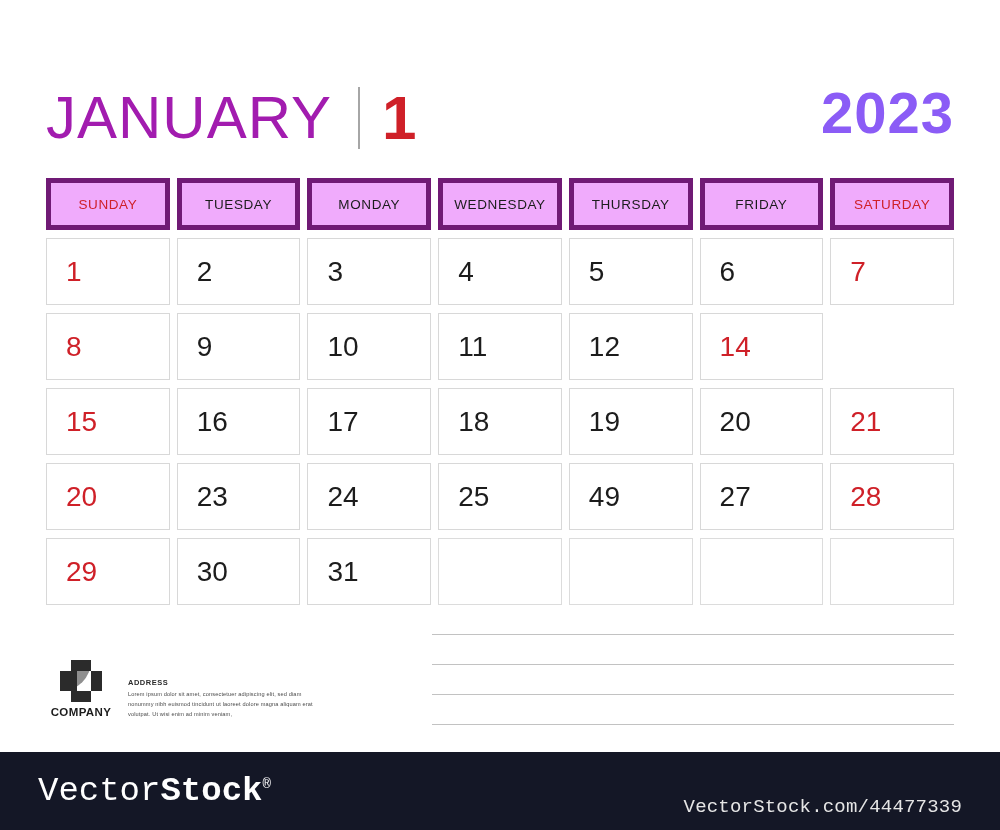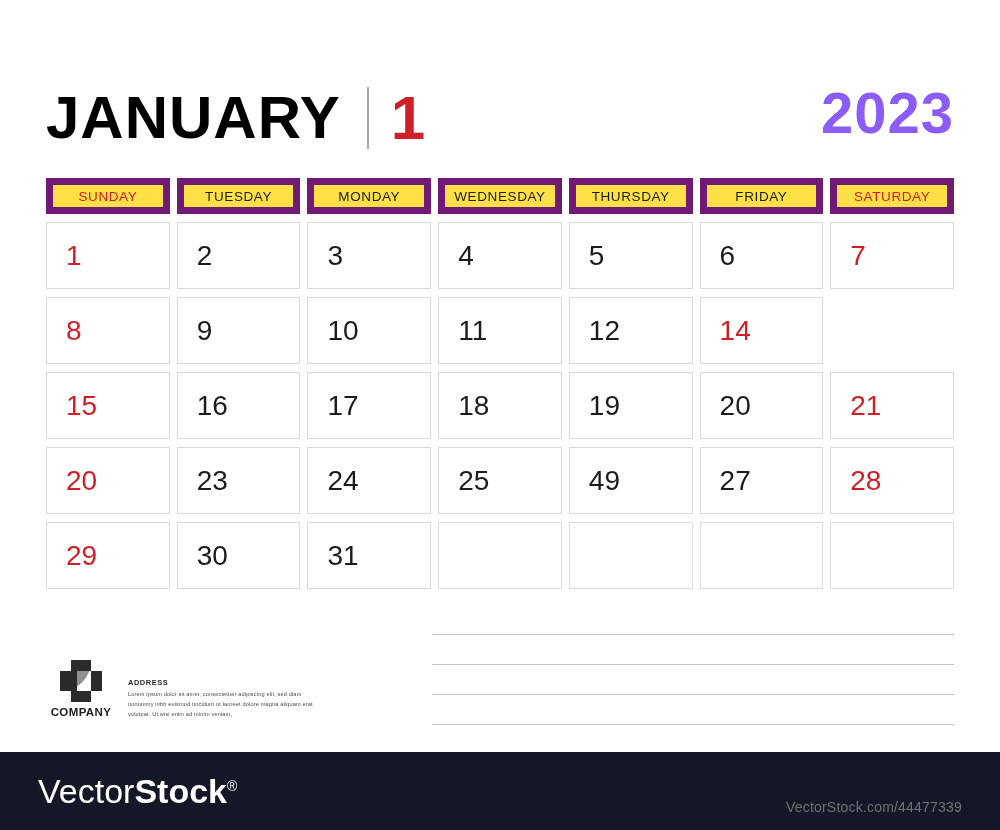--- a/index.html
+++ b/index.html
@@ -32,23 +32,23 @@
   #title-left {
     position: absolute;
     left: 0;
     top: 0;
     display: flex;
     align-items: center;
     height: 72px;
   }
   #month-name {
     font-size: 60px;
-    font-weight: 700;
+    font-weight: 400;
     letter-spacing: 1px;
-    color: #000000;
+    color: #a21caf;
     line-height: 1;
     white-space: nowrap;
   }
   #title-divider {
     width: 2px;
     height: 62px;
     background: #a6a6a6;
     margin: 0 22px 0 26px;
     flex: 0 0 auto;
   }
@@ -78,27 +78,27 @@
   }
   .grid-row {
     display: grid;
     grid-template-columns: repeat(7, 1fr);
     column-gap: 7px;
   }
   #header-row {
     margin-bottom: 8px;
   }
   .day-header {
-    height: 36px;
-    border: 7px solid #701a75;
+    height: 52px;
+    border: 5px solid #701a75;
     box-sizing: border-box;
     display: flex;
     align-items: center;
     justify-content: center;
-    background: #fde047;
+    background: #f0abfc;
   }
   .day-header-label {
     font-size: 13.5px;
     font-weight: 400;
     letter-spacing: 0.6px;
     color: #1c1c1c;
   }
   .day-header.weekend .day-header-label {
     color: #cf2028;
   }
@@ -242,38 +242,39 @@
     left: 0;
     top: 752px;
     width: 1000px;
     height: 78px;
     background: #141726;
     display: flex;
     align-items: center;
     justify-content: space-between;
     padding: 0 38px;
     box-sizing: border-box;
+    font-family: Liberation Mono, monospace;
   }
   #wm-logo {
     font-size: 34px;
     color: #ffffff;
     line-height: 1;
     white-space: nowrap;
   }
   #wm-logo .wm-light { font-weight: 300; }
   #wm-logo .wm-bold  { font-weight: 700; }
   #wm-logo .wm-reg {
     font-size: 14px;
     vertical-align: super;
     font-weight: 400;
   }
   #wm-url {
-    font-size: 14px;
+    font-size: 19px;
     font-weight: 400;
-    color: #737373;
+    color: #e5e5e5;
     letter-spacing: 0.2px;
     white-space: nowrap;
     margin-top: 32px;
   }
 </style>
 </head>
 <body>
 
 <div id="page">
 

